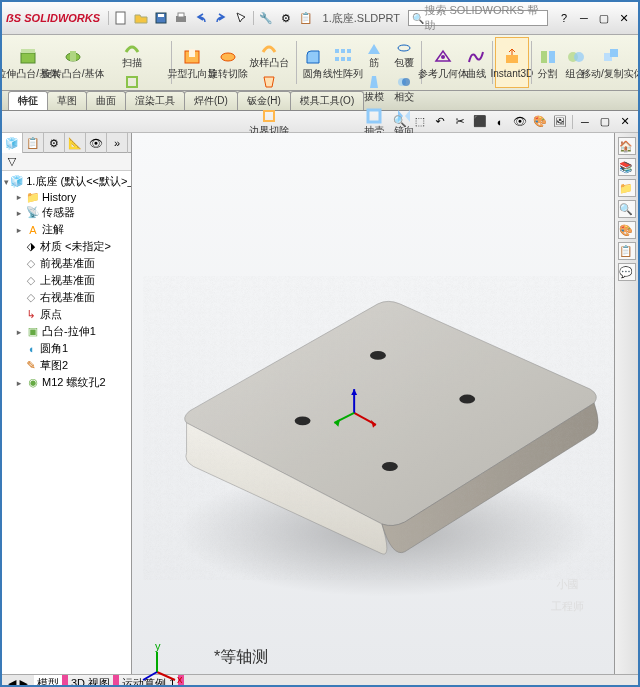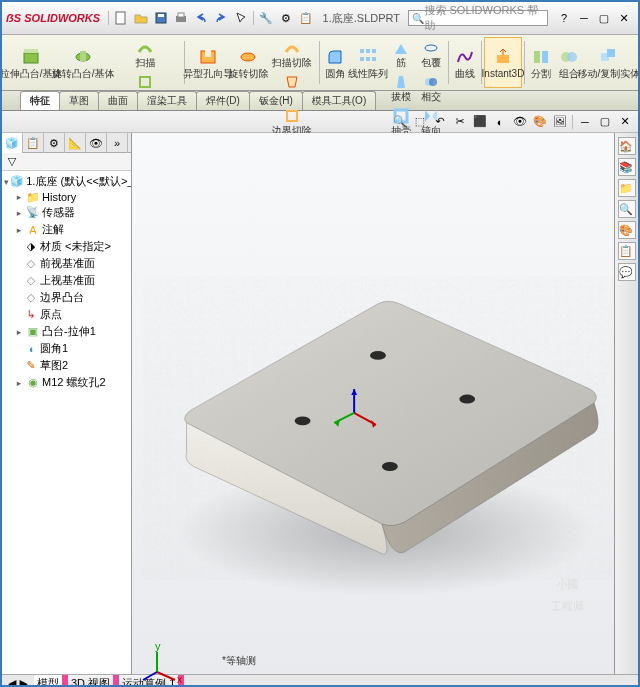--- a/index.html
+++ b/index.html
@@ -12,21 +12,21 @@
 .searchbox{margin-left:8px;width:140px;height:16px;border:1px solid #999;background:#fff;font-size:10px;padding:0 3px;color:#888;display:flex;align-items:center}
 .helpbtns{display:flex;margin-left:6px}
 .ribbon{height:56px;background:linear-gradient(#f5f6e8,#e8e9d8);display:flex;border-bottom:1px solid #999;padding:2px 3px;gap:0}
 .rbtn{display:flex;flex-direction:column;align-items:center;justify-content:center;padding:2px 4px;border:1px solid transparent;cursor:pointer;text-align:center;line-height:1.1;min-width:28px}
 .rbtn .ric{width:20px;height:20px;margin-bottom:1px}
 .rbtn span{font-size:10px;color:#333;white-space:nowrap}
 .rbtn.sm{min-width:24px}
 .rbtn.sm .ric{width:16px;height:16px}
 .rgrp{display:flex;flex-direction:column;justify-content:space-between}
 .rsep{width:1px;background:#bbb;margin:4px 2px}
-.tabs{height:20px;background:linear-gradient(#e6e8da,#d4d6c5);display:flex;align-items:flex-end;padding-left:18px;border-bottom:1px solid #888}
+.tabs{height:20px;background:linear-gradient(#e6e8da,#d4d6c5);display:flex;align-items:flex-end;padding-left:6px;border-bottom:1px solid #888}
 .tab{padding:2px 9px;font-size:10px;background:linear-gradient(#f0f1e2,#dcdecb);border:1px solid #999;border-bottom:none;margin-right:-1px;cursor:pointer;color:#333;border-radius:3px 3px 0 0}
 .tab.active{background:#fff;font-weight:bold}
 .toolbar2{height:22px;background:linear-gradient(#f4f4f4,#e6e6e6);border-bottom:1px solid #bbb;display:flex;align-items:center;padding:0 3px}
 .toolbar2 .right{margin-left:auto;display:flex;align-items:center}
 .main{display:flex;height:541px}
 .leftpanel{width:130px;background:#f4f4f4;border-right:1px solid #999;display:flex;flex-direction:column}
 .lp-tabs{height:20px;display:flex;background:#e8e8e8;border-bottom:1px solid #aaa}
 .lp-tab{width:21px;height:20px;display:flex;align-items:center;justify-content:center;border-right:1px solid #bbb;cursor:pointer}
 .lp-tab.active{background:#fff}
 .lp-tools{height:18px;display:flex;align-items:center;padding:0 2px;border-bottom:1px solid #ccc}
@@ -144,21 +144,21 @@
       <svg class="ric">
         <ellipse cx="10" cy="10" rx="7" ry="4" fill="#ffb74d" stroke="#e65100"></ellipse>
       </svg>
       <span>旋转切除</span>
     </div>
   <div class="rgrp">
     <div class="rbtn sm">
         <svg class="ric">
           <path d="M2 12 Q8 2 14 12" fill="none" stroke="#ffb74d" stroke-width="3"></path>
         </svg>
-        <span>扫描切除</span>
+        <span>放样凸台</span>
       </div>
     <div class="rbtn sm">
         <svg class="ric">
           <path d="M3 3h10l-2 10H5z" fill="#ffe0b2" stroke="#e65100"></path>
         </svg>
         <span>放样切割</span>
       </div>
     <div class="rbtn sm">
         <svg class="ric">
           <rect x="3" y="3" width="10" height="10" fill="none" stroke="#ffb74d" stroke-width="2"></rect>
@@ -220,20 +220,27 @@
       </div>
     <div class="rbtn sm">
         <svg class="ric">
           <path d="M2 2 L7 8 L2 14z" fill="#90caf9"></path>
           <path d="M14 2 L9 8 L14 14z" fill="#bbdefb"></path>
         </svg>
         <span>镜向</span>
       </div>
   </div>
   <div class="rsep"></div>
+  <div class="rbtn">
+      <svg class="ric">
+        <path d="M3 14 L10 4 L17 14z" fill="none" stroke="#7b1fa2" stroke-width="1.5"></path>
+        <circle cx="10" cy="10" r="2" fill="#7b1fa2"></circle>
+      </svg>
+      <span>参考几何体</span>
+    </div>
   <div class="rbtn">
       <svg class="ric">
         <path d="M3 15 Q6 3 10 10 T17 5" fill="none" stroke="#7b1fa2" stroke-width="2"></path>
       </svg>
       <span>曲线</span>
     </div>
   <div class="rsep"></div>
   <div class="rbtn" style="background:#fdf2d0;border:1px solid #f0b44e">
       <svg class="ric">
         <rect x="4" y="8" width="12" height="8" fill="#ffb74d"></rect>
@@ -334,21 +341,21 @@
       <div class="tree-item" style="padding-left:18px">
           <span class="ti-ico" style="color:#888">◇</span>
           <span>前视基准面</span>
         </div>
       <div class="tree-item" style="padding-left:18px">
           <span class="ti-ico" style="color:#888">◇</span>
           <span>上视基准面</span>
         </div>
       <div class="tree-item" style="padding-left:18px">
           <span class="ti-ico" style="color:#888">◇</span>
-          <span>边界凸台</span>
+          <span>右视基准面</span>
         </div>
       <div class="tree-item" style="padding-left:18px">
           <span class="ti-ico" style="color:#c33">↳</span>
           <span>原点</span>
         </div>
       <div class="tree-item" style="padding-left:10px">
           <span class="ti-exp">▸</span>
           <span class="ti-ico" style="color:#6a4">▣</span>
           <span>凸台-拉伸1</span>
         </div>
@@ -421,21 +428,21 @@
           <g transform="translate(15,28)">
         <line x1="0" y1="0" x2="18" y2="8" stroke="#c00" stroke-width="2"></line>
             <text x="20" y="11" fill="#c00" font-size="8">x</text>
         <line x1="0" y1="0" x2="0" y2="-20" stroke="#0a0" stroke-width="2"></line>
             <text x="-2" y="-22" fill="#0a0" font-size="8">y</text>
         <line x1="0" y1="0" x2="-14" y2="8" stroke="#00c" stroke-width="2"></line>
             <text x="-20" y="12" fill="#00c" font-size="8">z</text>
       </g>
         </svg>
     </div>
-    <div style="position:absolute;left:90px;bottom:6px;font-size:10px;color:#333">*等轴测</div>
+    <div style="position:absolute;left:82px;bottom:6px;font-size:16px;color:#333">*等轴测</div>
     <div class="watermark"><span style="white-space:pre">小國
 工程师</span></div>
   </div>
 
   <div class="rpanel">
     <div class="rb">🏠</div>
     <div class="rb">📚</div>
     <div class="rb">📁</div>
     <div class="rb">🔍</div>
     <div class="rb">🎨</div>

